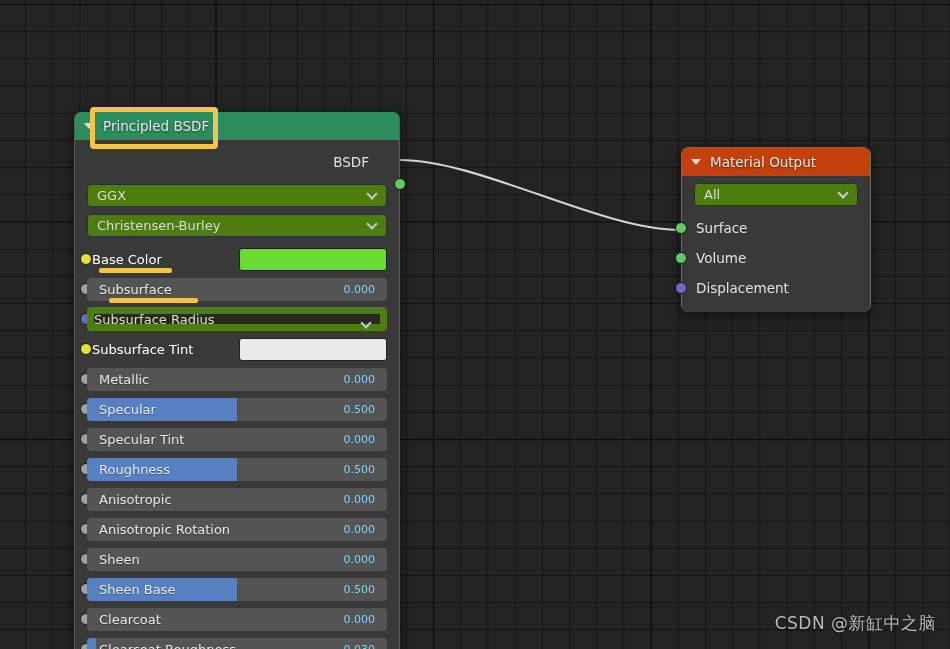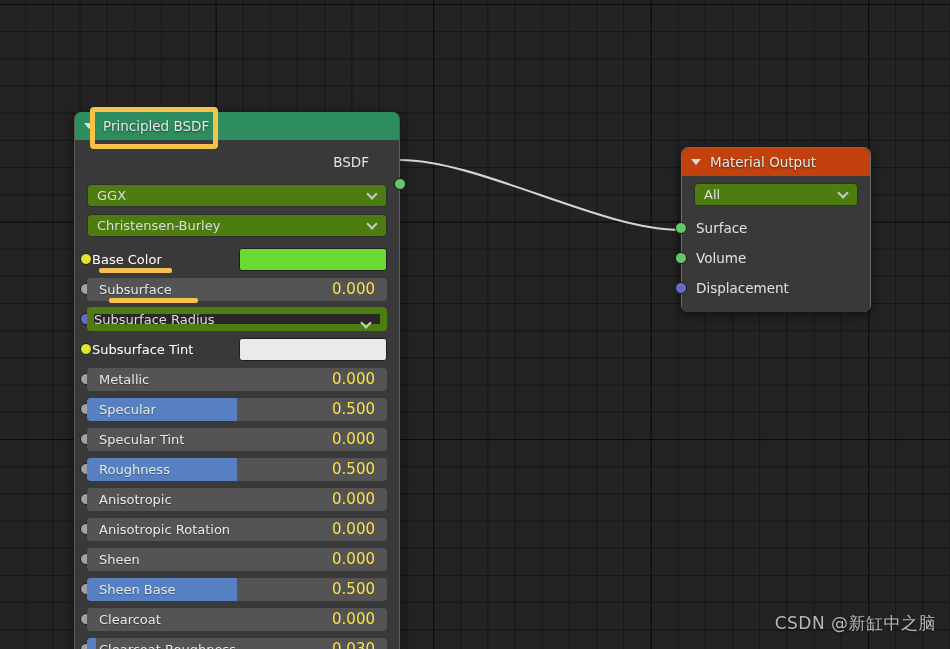--- a/index.html
+++ b/index.html
@@ -113,21 +113,21 @@
     background:#5680C2;
   }
   .wlabel {
     position:relative; z-index:2;
     font-size:13px; color:#e9e9e9;
     padding-left:12px;
     text-shadow:0 1px 1px rgba(0,0,0,.35);
   }
   .wvalue {
     position:relative; z-index:2; margin-left:auto;
-    font-size:15px; color:#fde047; padding-right:12px;
+    font-size:11px; color:#7dd3fc; padding-right:12px;
   }
 
   
   .prop.colorrow { }
   .prop.colorrow .plabel {
     font-size:13px; color:#ffffff; width:152px; padding-left:5px;
     position:relative;
   }
   .swatch {
     flex:1; height:23px; border-radius:3px; border:1px solid #1f1f1f;

